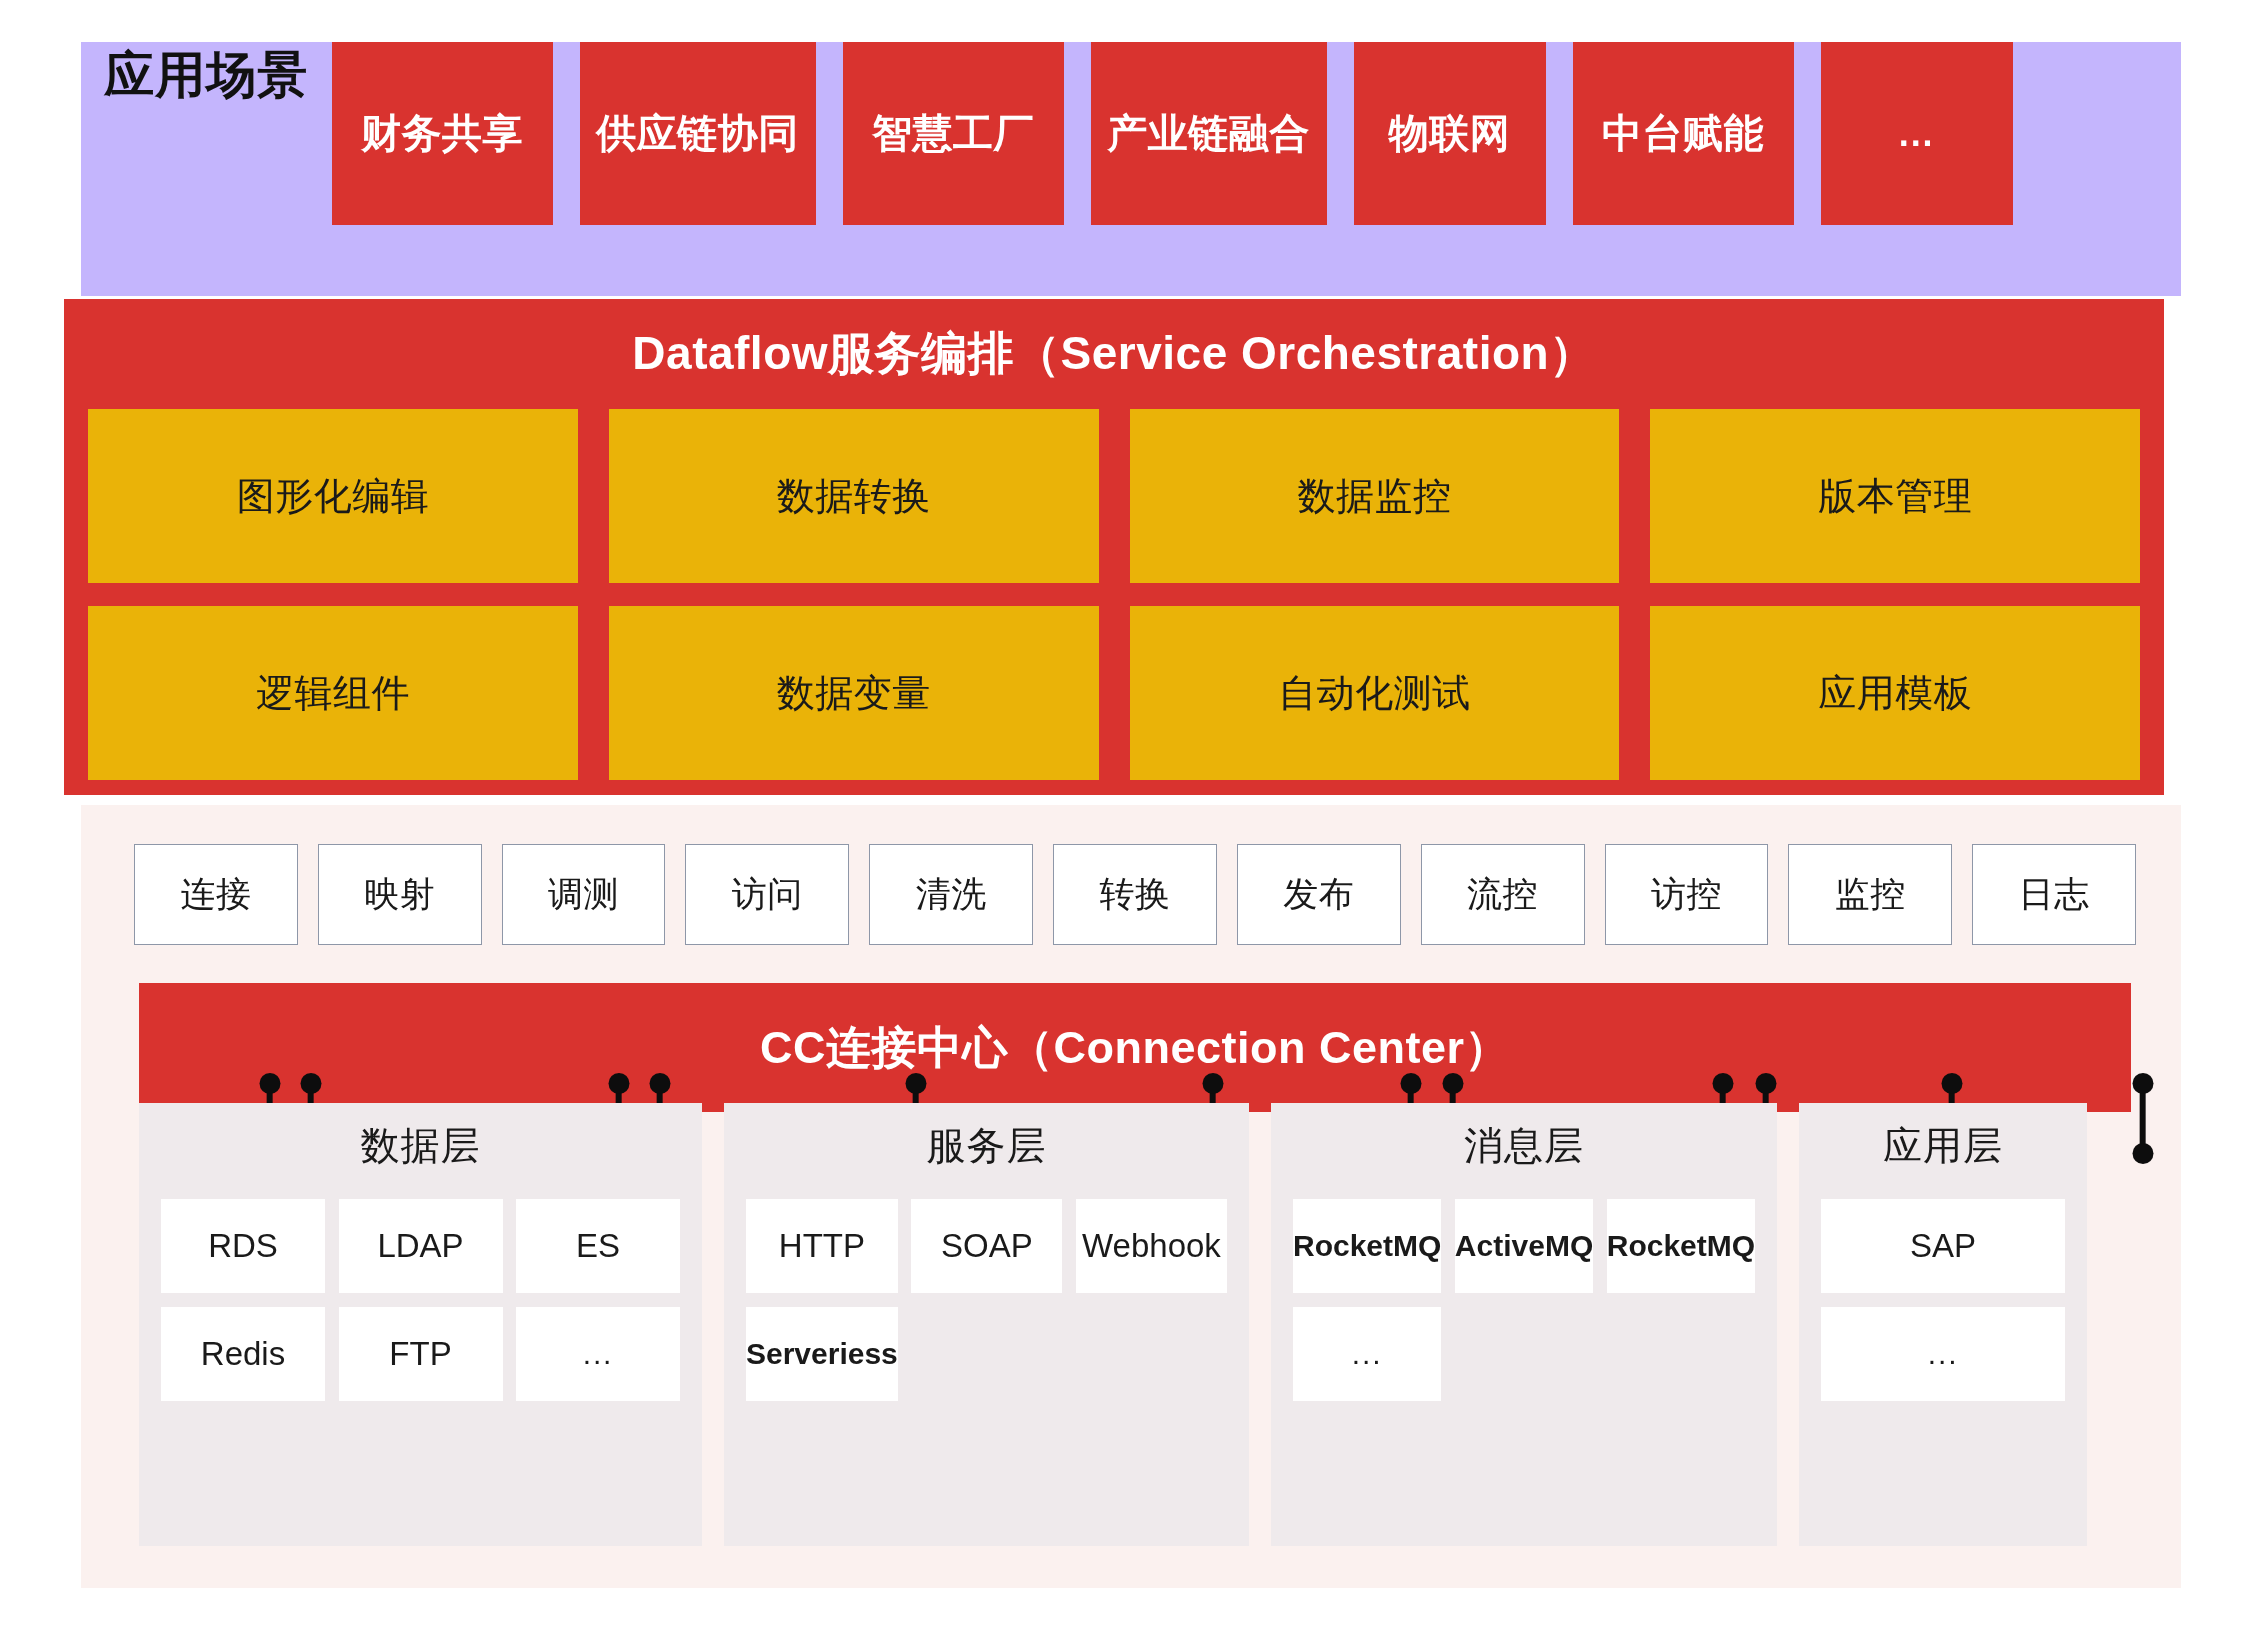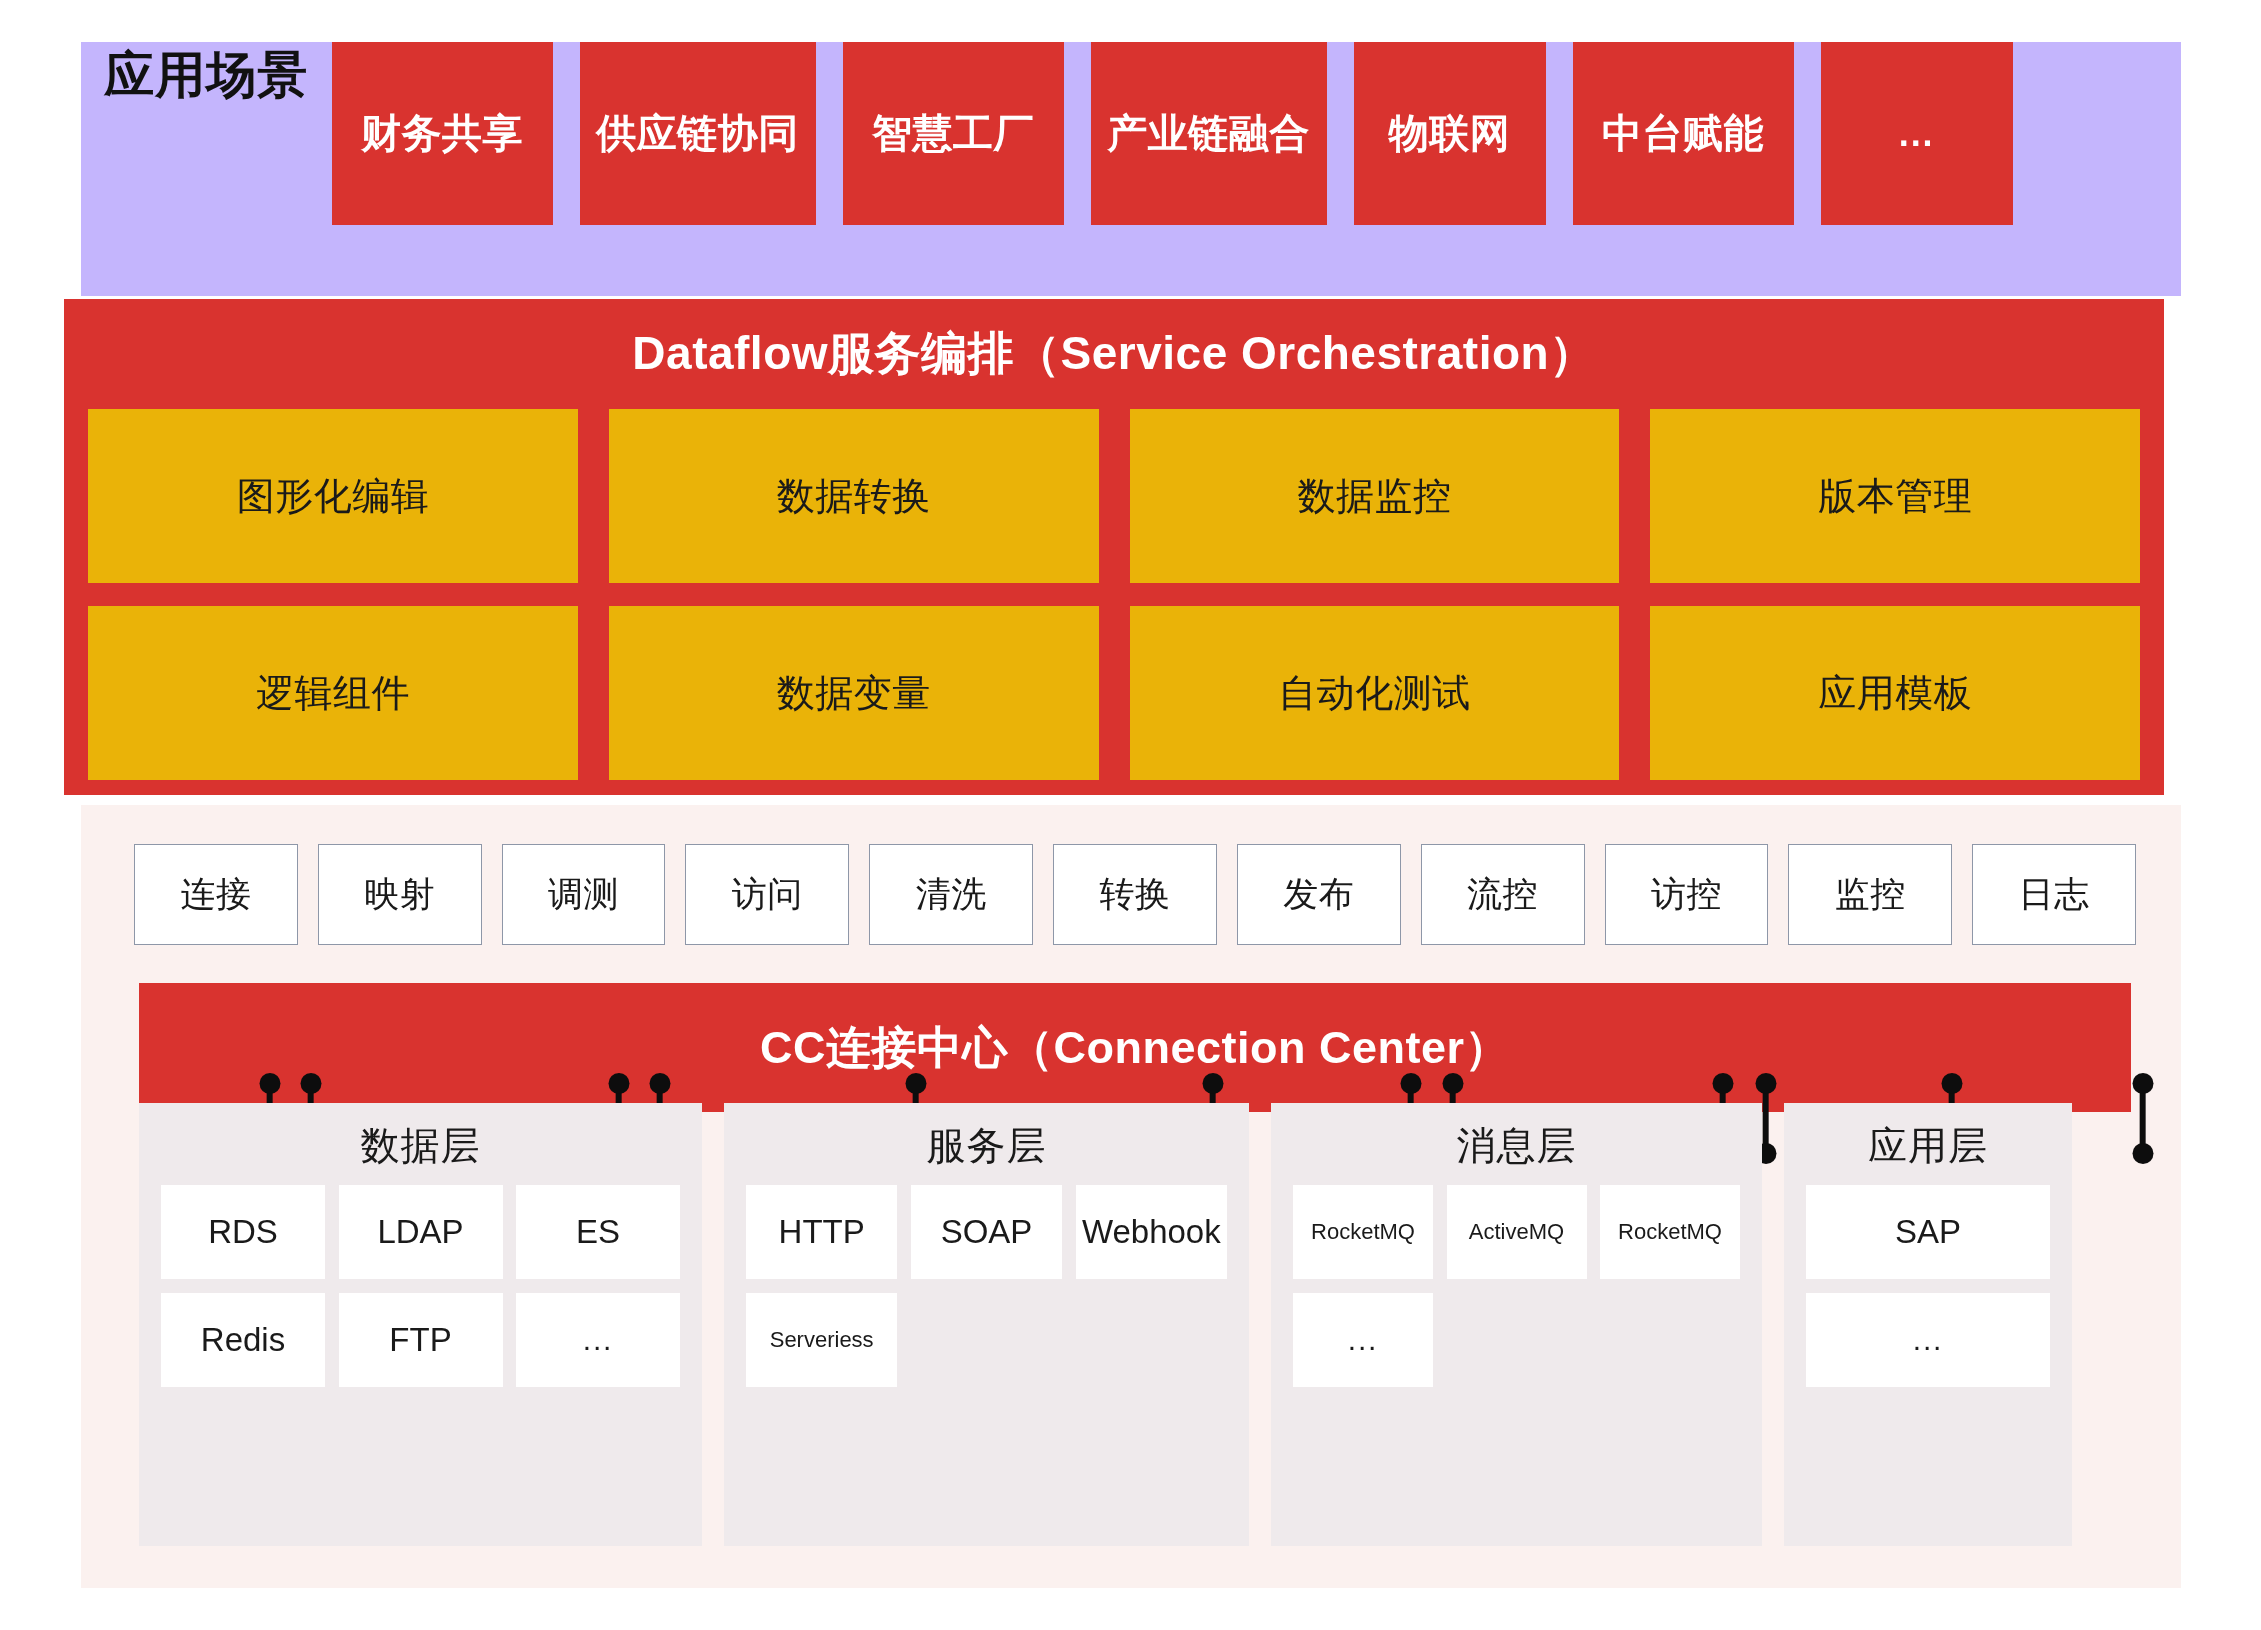--- a/index.html
+++ b/index.html
@@ -187,40 +187,40 @@
   .layer-panel.data    { flex: 0 0 563px; }
   .layer-panel.service { flex: 0 0 525px; }
   .layer-panel.message { flex: 0 0 491px; }
   .layer-panel.app     { flex: 0 0 288px; }
 
   .layer-title {
     text-align: center;
     font-size: 39px;
     color: #1a1a1a;
     letter-spacing: 1px;
-    margin-bottom: 12px;
+    margin-bottom: 26px;
   }
   .layer-grid {
     display: grid;
     gap: 13.5px;
   }
   .layer-grid.cols3 { grid-template-columns: repeat(3, 1fr); }
   .layer-grid.cols2 { grid-template-columns: repeat(3, 1fr); }
   .layer-grid.cols1 { grid-template-columns: 1fr; }
   .layer-item {
     background: #ffffff;
     height: 94px;
     display: flex;
     align-items: center;
     justify-content: center;
     font-size: 33px;
     color: #1a1a1a;
     white-space: nowrap;
   }
-  .layer-item.small { font-size: 22px; }
+  .layer-item.small { font-size: 30px; font-weight: bold; }
   .layer-item.dots  { font-size: 30px; letter-spacing: 1.9px; }
 </style>
 </head>
 <body>
 
 <div id="canvas">
 
   <section class="scenario-band">
     <div class="scenario-title">应用场景</div>
     <div class="scenario-tags" id="scenario-tags">

